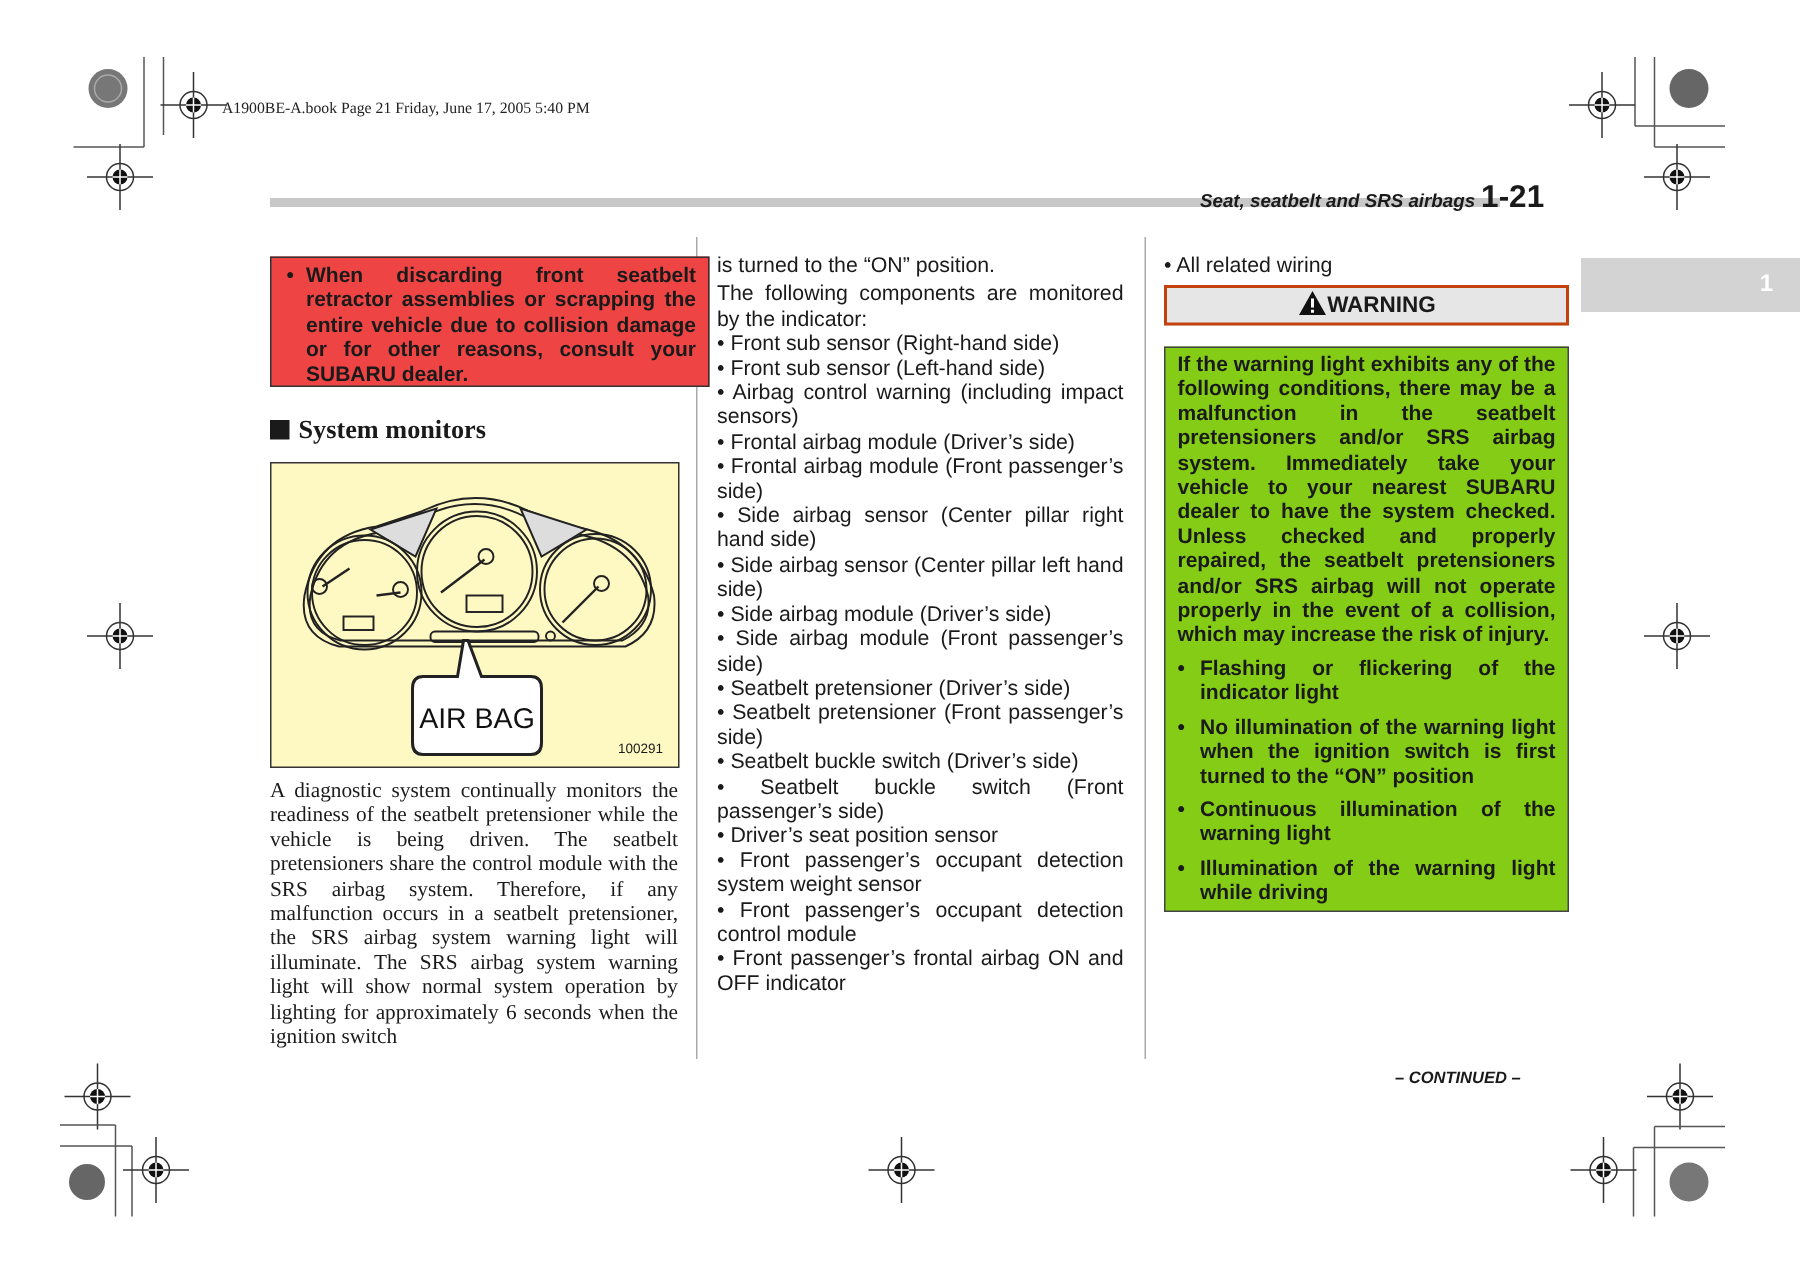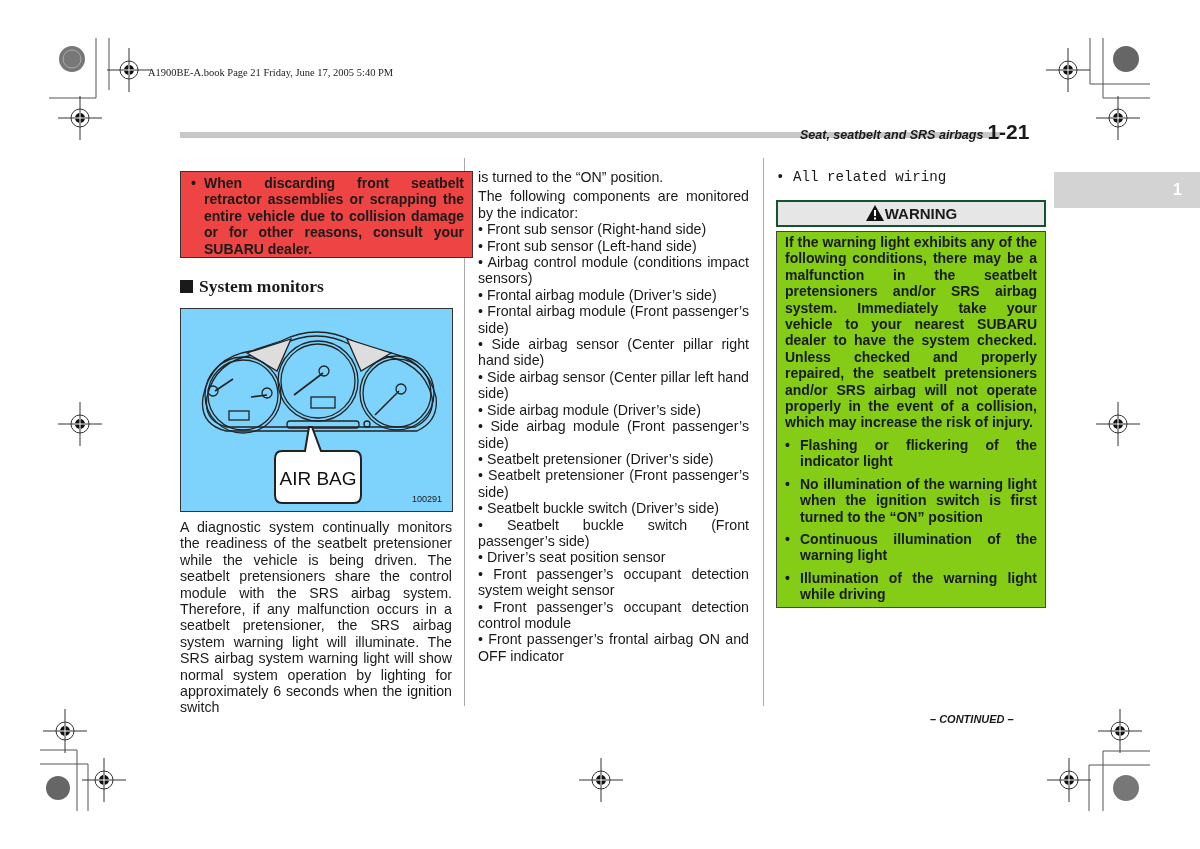--- a/index.html
+++ b/index.html
@@ -19,31 +19,31 @@
   .col-sep { width:1px; background:#aaa; }
 
   .body-text { font-size:14.2px; line-height:16.4px; text-align:justify; }
   .caution-box { left:180px; top:171px; width:293px; background:#ef4444; border:1px solid #333; padding:3px 8px 0 10px; }
   .caution-box .item { font-weight:bold; font-size:14px; line-height:16.4px; text-align:justify; padding-left:13px; position:relative; }
   .caution-box .item::before { content:"\2022"; position:absolute; left:0; }
 
   .sec-heading { left:180px; top:276px; font-weight:bold; font-size:17.5px; white-space:nowrap;font-family:Liberation Serif, serif; }
   .sec-heading .sq { display:inline-block; width:13px; height:13px; background:#1a1a1a; margin-right:6px; vertical-align:-1px; }
 
-  .figure { left:180px; top:308px; width:273px; height:204px; border:1px solid #333; background:#7dd3fc; }
+  .figure { left:180px; top:308px; width:273px; height:204px; border:1px solid #333; background:#fef9c3; }
   .figure svg { display:block; }
   .fig-num { position:absolute; right:10px; bottom:7px; font-size:9px; }
 
-  .left-para { left:180px; top:519px; width:272px; }
+  .left-para { left:180px; top:519px; width:272px;font-family:Liberation Serif, serif; }
   .mid-col { left:478px; top:169px; width:271px; }
   .mid-col p { margin-bottom:3px; }
   .bullet { position:relative; }
-  .right-col { left:776px; top:169px; width:270px;font-family:Liberation Mono, monospace; }
-
-  .warn-head { left:776px; top:200px; width:270px; height:27px; border:2px solid #14532d; background:#e6e6e6; text-align:center; font-weight:bold; font-size:15px; line-height:23px; }
+  .right-col { left:776px; top:169px; width:270px; }
+
+  .warn-head { left:776px; top:190px; width:270px; height:27px; border:2px solid #c2410c; background:#e6e6e6; text-align:center; font-weight:bold; font-size:15px; line-height:23px; }
   .warn-head svg { vertical-align:-3px; }
   .warn-body { left:776px; top:231px; width:270px; border:1px solid #444; background:#84cc16; padding:2px 8px 4px 8px; }
   .warn-body .wt { font-weight:bold; font-size:14px; line-height:16.4px; text-align:justify; }
   .warn-body .wl { font-weight:bold; font-size:14px; line-height:16.4px; text-align:justify; padding-left:15px; position:relative; margin-top:6px; }
   .warn-body .wl::before { content:"\2022"; position:absolute; left:0; }
 
   .continued { left:930px; top:713px; font-style:italic; font-weight:bold; font-size:11px; white-space:nowrap; }
 
   .mark { position:absolute; }
 </style>
@@ -162,21 +162,21 @@
 </div>
 
 <div class="abs body-text left-para">A diagnostic system continually monitors the readiness of the seatbelt pretensioner while the vehicle is being driven. The seatbelt pretensioners share the control module with the SRS airbag system. Therefore, if any malfunction occurs in a seatbelt pretensioner, the SRS airbag system warning light will illuminate. The SRS airbag system warning light will show normal system operation by lighting for approximately 6 seconds when the ignition switch</div>
 
 <div class="abs body-text mid-col">
   <p>is turned to the “ON” position.</p>
   <div>The following components are monitored by the indicator:</div>
   <div>
     <div class="bullet">• <span>Front sub sensor (Right-hand side)</span></div>
     <div class="bullet">• <span>Front sub sensor (Left-hand side)</span></div>
-    <div class="bullet">• <span>Airbag control module (conditions impact sensors)</span></div>
+    <div class="bullet">• <span>Airbag control warning (including impact sensors)</span></div>
     <div class="bullet">• <span>Frontal airbag module (Driver’s side)</span></div>
     <div class="bullet">• <span>Frontal airbag module (Front passenger’s side)</span></div>
     <div class="bullet">• <span>Side airbag sensor (Center pillar right hand side)</span></div>
     <div class="bullet">• <span>Side airbag sensor (Center pillar left hand side)</span></div>
     <div class="bullet">• <span>Side airbag module (Driver’s side)</span></div>
     <div class="bullet">• <span>Side airbag module (Front passenger’s side)</span></div>
     <div class="bullet">• <span>Seatbelt pretensioner (Driver’s side)</span></div>
     <div class="bullet">• <span>Seatbelt pretensioner (Front passenger’s side)</span></div>
     <div class="bullet">• <span>Seatbelt buckle switch (Driver’s side)</span></div>
     <div class="bullet">• <span>Seatbelt buckle switch (Front passenger’s side)</span></div>

